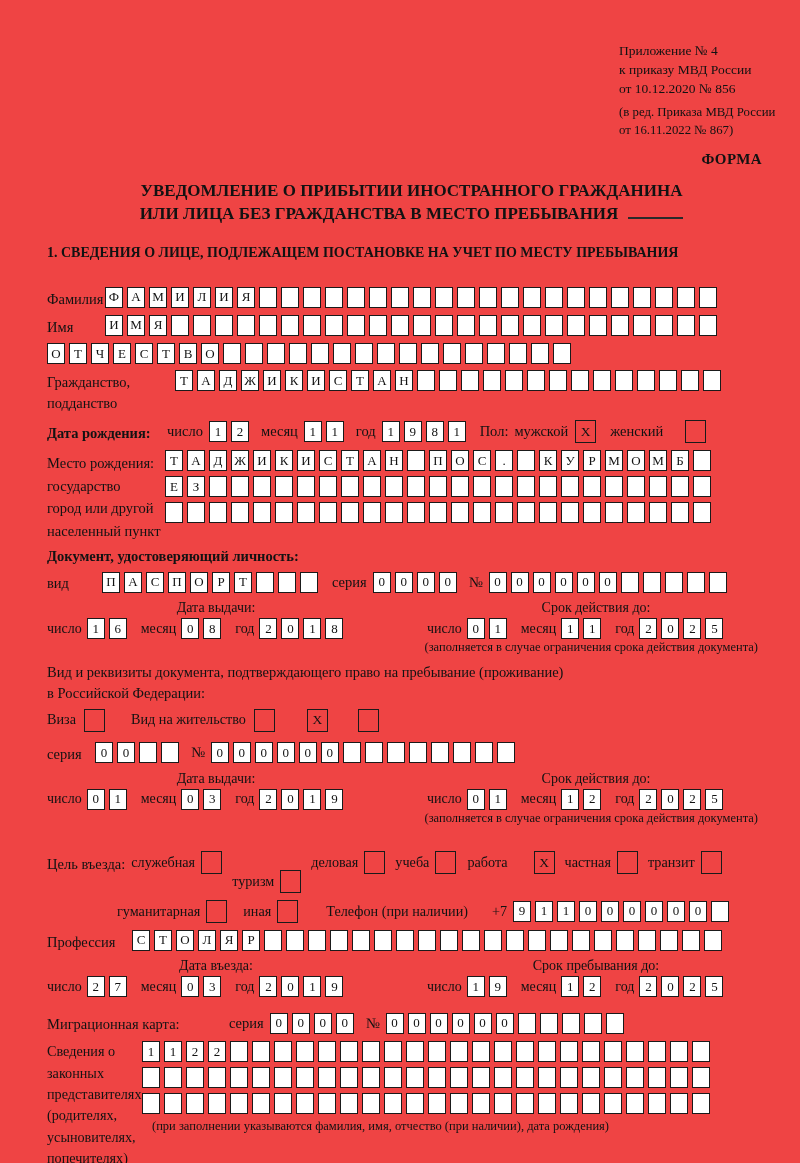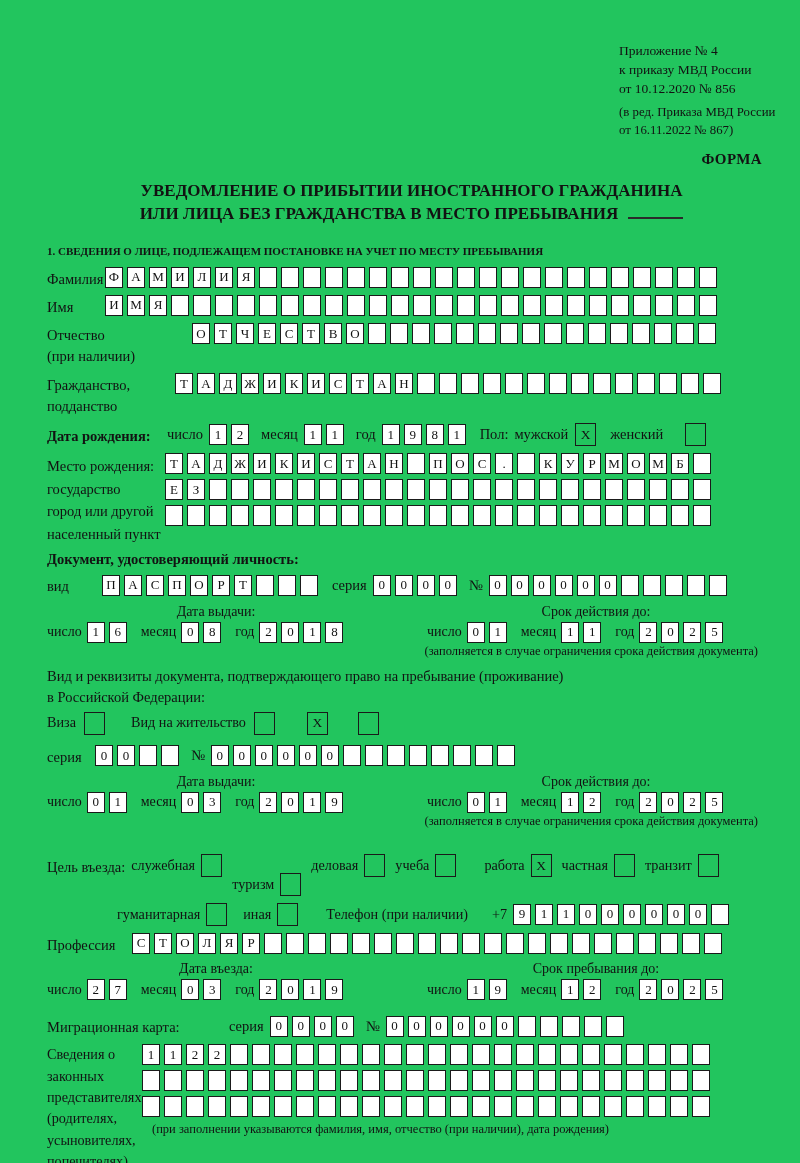--- a/index.html
+++ b/index.html
@@ -1,24 +1,24 @@
 <!DOCTYPE html>
 <html><head>
 <meta charset="utf-8">
 <style>
   html,body{margin:0;padding:0;background:#fff;}
-  .page{width:800px;height:1163px;background:#22c55e;color:#121212;
+  .page{width:800px;height:1163px;background:#ef4444;color:#121212;
         font-family:"Liberation Serif","DejaVu Serif",serif;
         box-sizing:border-box;padding:42px 24px 0 47px;overflow:hidden;position:relative;}
   .appendix{margin-left:572px;font-size:13.5px;line-height:1.4;}
   .amend{margin-top:5px;font-size:12.8px;line-height:1.4;}
   .forma{text-align:right;margin:12px 14px 0 0;font-weight:bold;font-size:15px;letter-spacing:.4px;}
   .title{text-align:center;font-weight:bold;font-size:17px;line-height:1.3;margin-top:12px;}
   .uline{display:inline-block;width:55px;border-bottom:2px solid #2a2a2a;margin-left:10px;vertical-align:baseline;}
-  .section{font-weight:bold;font-size:11px;margin-top:20px;margin-bottom:10px;}
+  .section{font-weight:bold;font-size:14px;margin-top:20px;margin-bottom:26px;}
   .frow{display:flex;align-items:flex-start;margin-bottom:6px;}
   .lbl{font-size:14.5px;line-height:1.4;flex:none;padding-top:2px;}
   .lbl2{font-size:14.5px;line-height:1.45;flex:none;padding-top:2px;}
   .cells{display:flex;flex:none;}
   .cell{width:16px;height:19px;border:1.5px solid #1a1a1a;margin-right:4px;display:flex;
         align-items:center;justify-content:center;font-size:13px;flex:none;background:#fff;}
   .checkbox{width:19px;height:21px;border:1.5px solid #1a1a1a;display:inline-flex;flex:none;
         align-items:center;justify-content:center;font-size:13.5px;}
   .w58{width:58px;} .w145{width:145px;} .w128{width:128px;} .w118{width:118px;} .w55{width:55px;} .w78{width:85px;}
   .inline{display:flex;align-items:center;font-size:14.5px;margin-bottom:7px;}
@@ -132,24 +132,20 @@
         <span class="cell"></span>
         <span class="cell"></span>
         <span class="cell"></span>
         <span class="cell"></span>
         <span class="cell"></span>
         <span class="cell"></span>
       </div>
   </div>
 
   <div class="frow">
-    <div class="lbl2 w145">
-      <div>Отчество</div>
-      <div>(при наличии)</div>
-    </div>
     <div class="cells">
         <span class="cell">О</span>
         <span class="cell">Т</span>
         <span class="cell">Ч</span>
         <span class="cell">Е</span>
         <span class="cell">С</span>
         <span class="cell">Т</span>
         <span class="cell">В</span>
         <span class="cell">О</span>
         <span class="cell"></span>
@@ -518,21 +514,21 @@
         <span class="checkbox"></span>
       </span>
     <span class="p" style="margin-left:10px;">
         <span>деловая</span>
         <span class="checkbox"></span>
       </span>
     <span class="p" style="margin-left:10px;">
         <span>учеба</span>
         <span class="checkbox"></span>
       </span>
-    <span class="p" style="margin-left:28px;">
+    <span class="p" style="margin-left:11px;gap:20px;">
         <span>работа</span>
         <span class="checkbox">X</span>
       </span>
     <span class="p" style="margin-left:10px;">
         <span>частная</span>
         <span class="checkbox"></span>
       </span>
     <span class="p" style="margin-left:10px;">
         <span>транзит</span>
         <span class="checkbox"></span>

